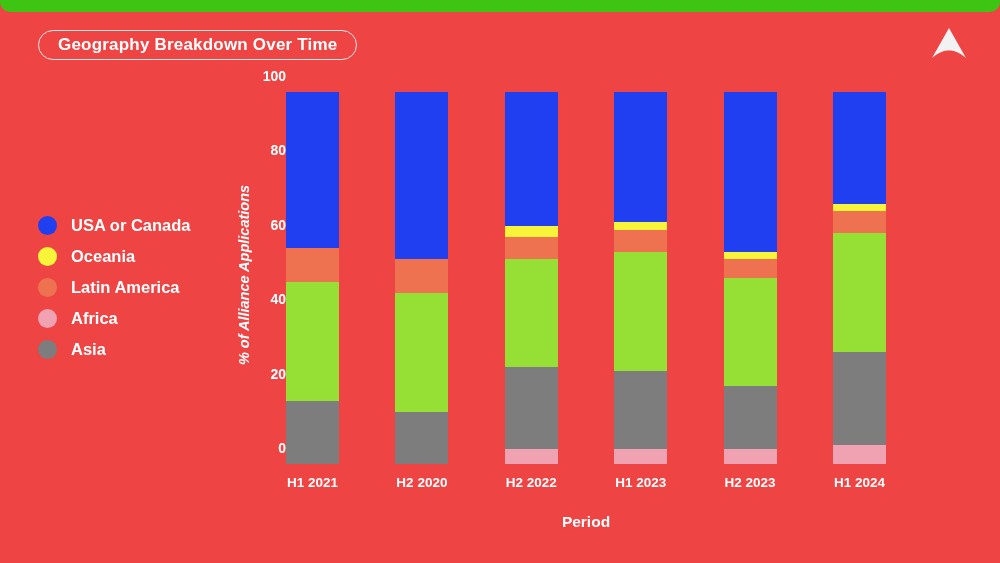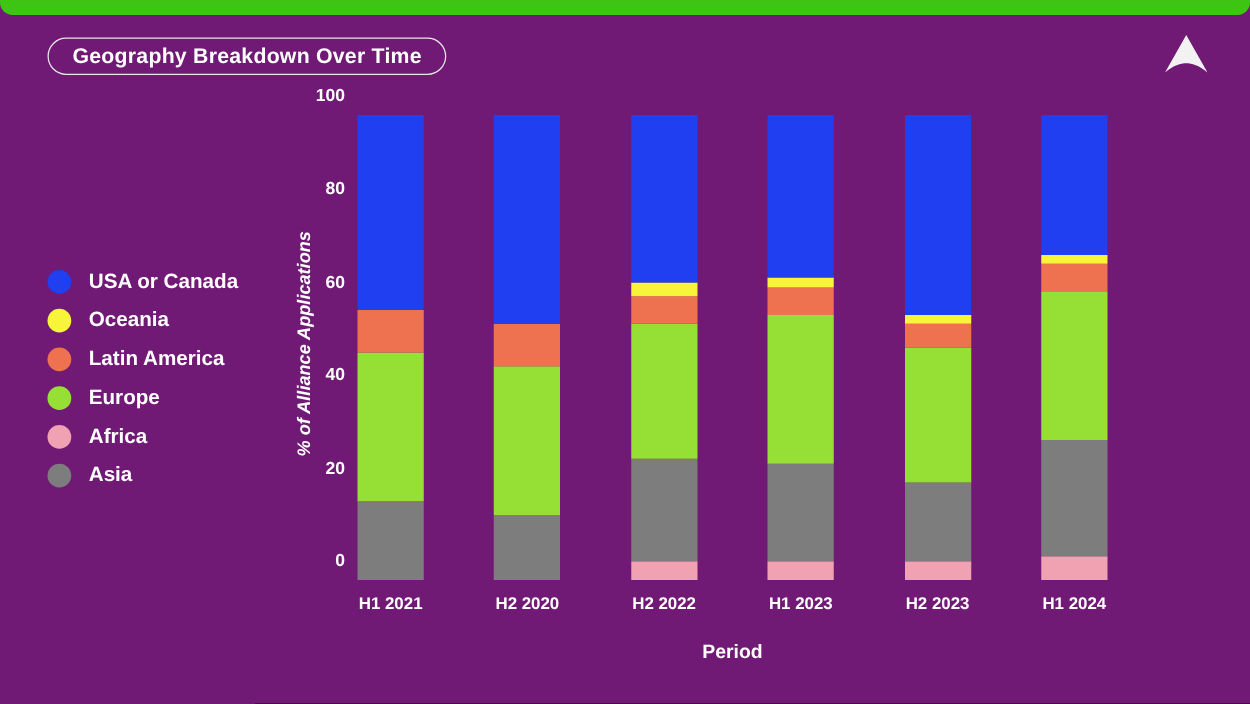--- a/index.html
+++ b/index.html
@@ -8,21 +8,21 @@
     padding: 0;
     background: #000000;
   }
   body {
     font-family: "Liberation Sans", sans-serif;
   }
   #slide {
     position: relative;
     width: 1000px;
     height: 563px;
-    background: #701a75;
+    background: #ef4444;
     overflow: hidden;
   }
   
   #top-bar {
     position: absolute;
     left: 0;
     top: 0;
     width: 1000px;
     height: 12px;
     background: #3ec514;
@@ -107,21 +107,20 @@
     transform-origin: center;
     white-space: nowrap;
     color: #ffffff;
     font-size: 14.5px;
     font-weight: bold;
     font-style: italic;
   }
   .y-tick {
     position: absolute;
     right: 100%;
-    margin-right: 10px;
     transform: translateY(-50%);
     color: #ffffff;
     font-size: 14px;
     font-weight: bold;
     text-align: right;
     white-space: nowrap;
   }
   #bars {
     position: absolute;
     left: 0;
@@ -193,24 +192,20 @@
       <span class="legend-swatch" style="background:#1f3ff0"></span>
       <span class="legend-label">USA or Canada</span>
     </div>
     <div class="legend-row">
       <span class="legend-swatch" style="background:#f7f43a"></span>
       <span class="legend-label">Oceania</span>
     </div>
     <div class="legend-row">
       <span class="legend-swatch" style="background:#ef7250"></span>
       <span class="legend-label">Latin America</span>
-    </div>
-    <div class="legend-row">
-      <span class="legend-swatch" style="background:#96e035"></span>
-      <span class="legend-label">Europe</span>
     </div>
     <div class="legend-row">
       <span class="legend-swatch" style="background:#f0a1b2"></span>
       <span class="legend-label">Africa</span>
     </div>
     <div class="legend-row">
       <span class="legend-swatch" style="background:#7d7d7d"></span>
       <span class="legend-label">Asia</span>
     </div>
   </div>

